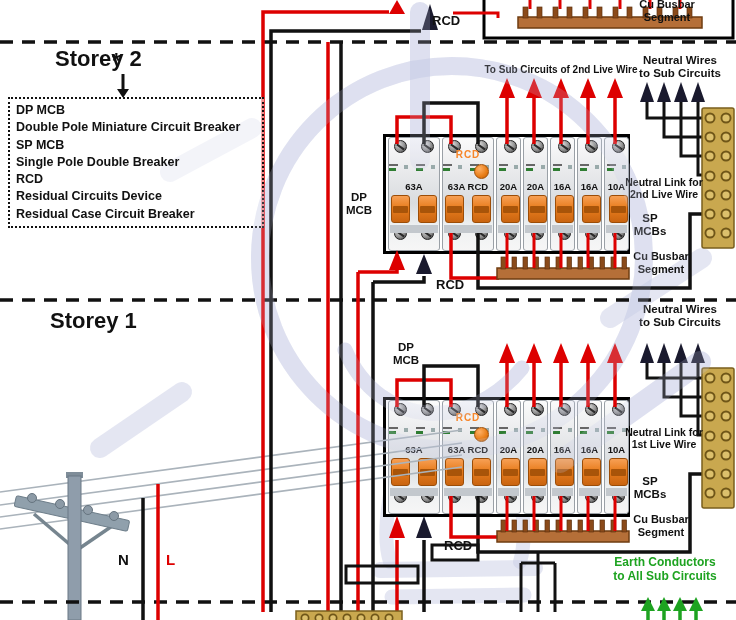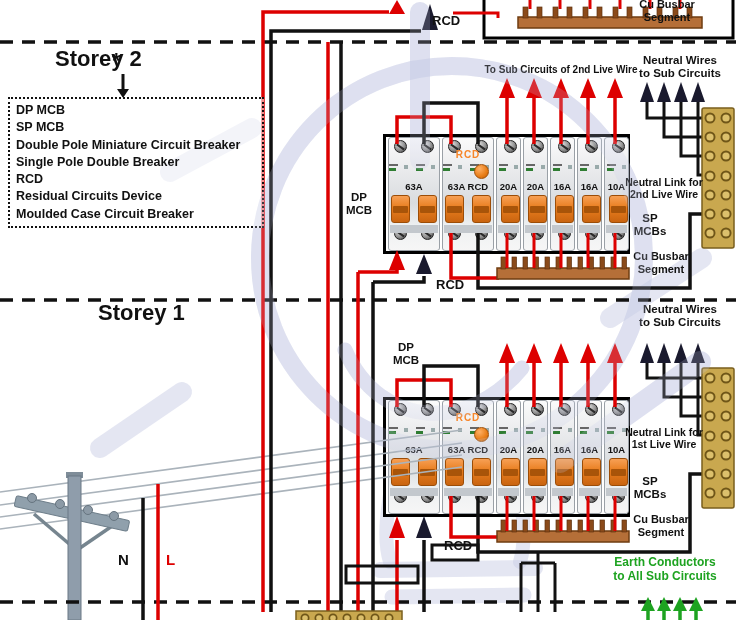--- a/index.html
+++ b/index.html
@@ -549,31 +549,31 @@
           <circle cx="375" cy="618" r="2.8" fill="#dcc06c"></circle>
         <circle cx="389" cy="618" r="4.5" fill="#6f5618"></circle>
           <circle cx="389" cy="618" r="2.8" fill="#dcc06c"></circle>
       </g>
     </g>
   </svg>
 
   <div class="txt-layer">
 
     <div class="t" style="left:55px;top:46px;font-size:22px;">Storey 2</div>
-    <div class="t" style="left:50px;top:300px;font-size:22px;margin-left:48px;">Storey 1</div>
+    <div class="t" style="left:50px;top:308px;font-size:22px;">Storey 1</div>
 
     <div class="t" style="left:112px;top:48px;font-size:22px;">*</div>
     <div class="legend">
       <div>DP MCB</div>
+      <div>Double Pole Miniature Circuit Breaker</div>
       <div>SP MCB</div>
-      <div>Double Pole Miniature Circuit Breaker</div>
       <div>Single Pole Double Breaker</div>
       <div>RCD</div>
       <div>Residual Circuits Device</div>
-      <div>Moulded Case Circuit Breaker</div>
+      <div>Residual Case Circuit Breaker</div>
     </div>
 
     <div class="t" style="left:432px;top:13px;font-size:13px;">RCD</div>
     <div class="t" style="left:628px;top:-2px;width:78px;font-size:11px;">Cu Busbar
 Segment</div>
 
     <div class="t" style="left:461px;top:64px;width:200px;font-size:10px;white-space:nowrap;">To Sub Circuits of 2nd Live Wire</div>
     <div class="t" style="left:623px;top:54px;width:114px;font-size:11.5px;">Neutral Wires
 to Sub Circuits</div>
     <div class="t" style="left:336px;top:191px;width:46px;font-size:11.5px;">DP

